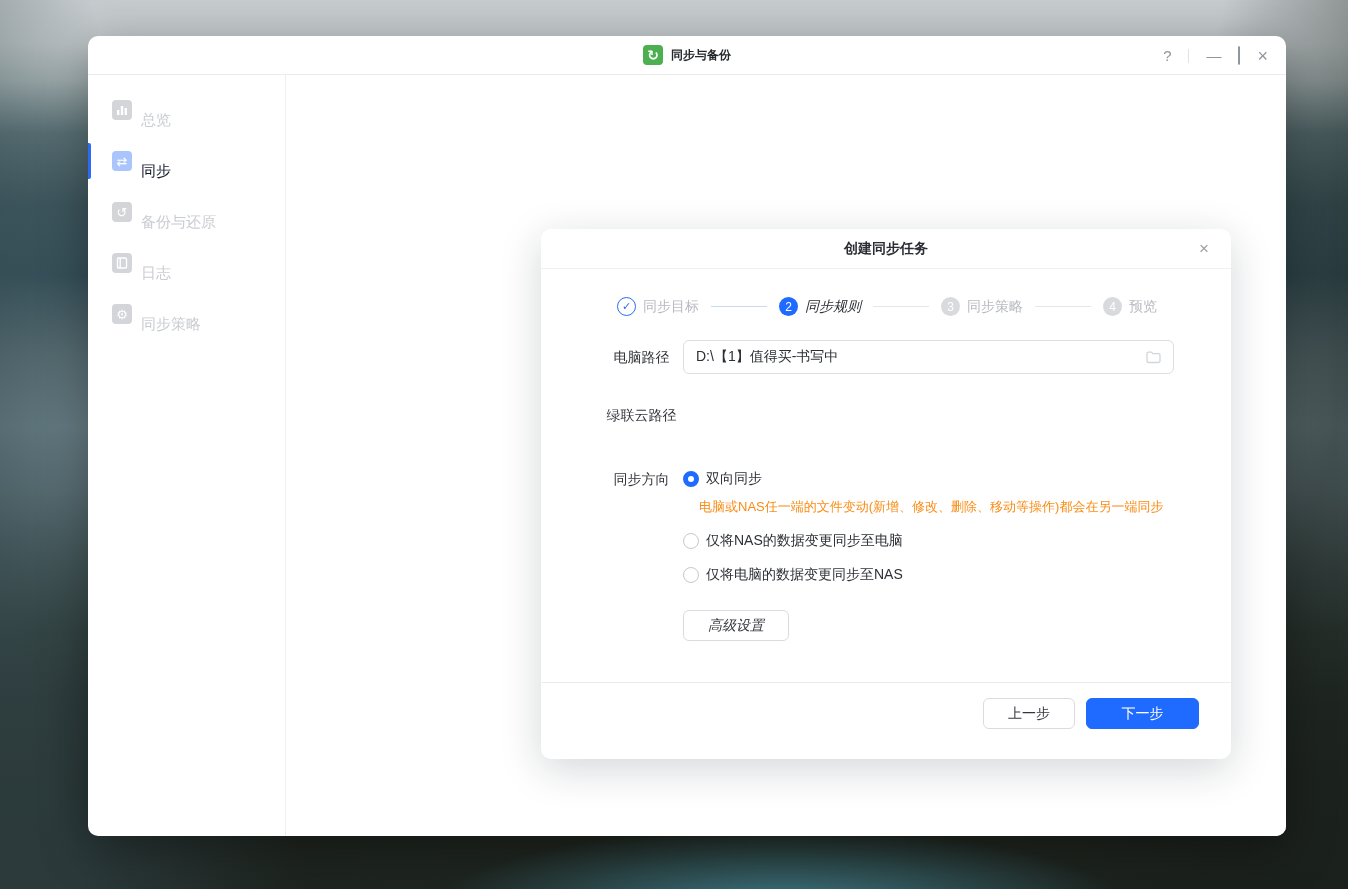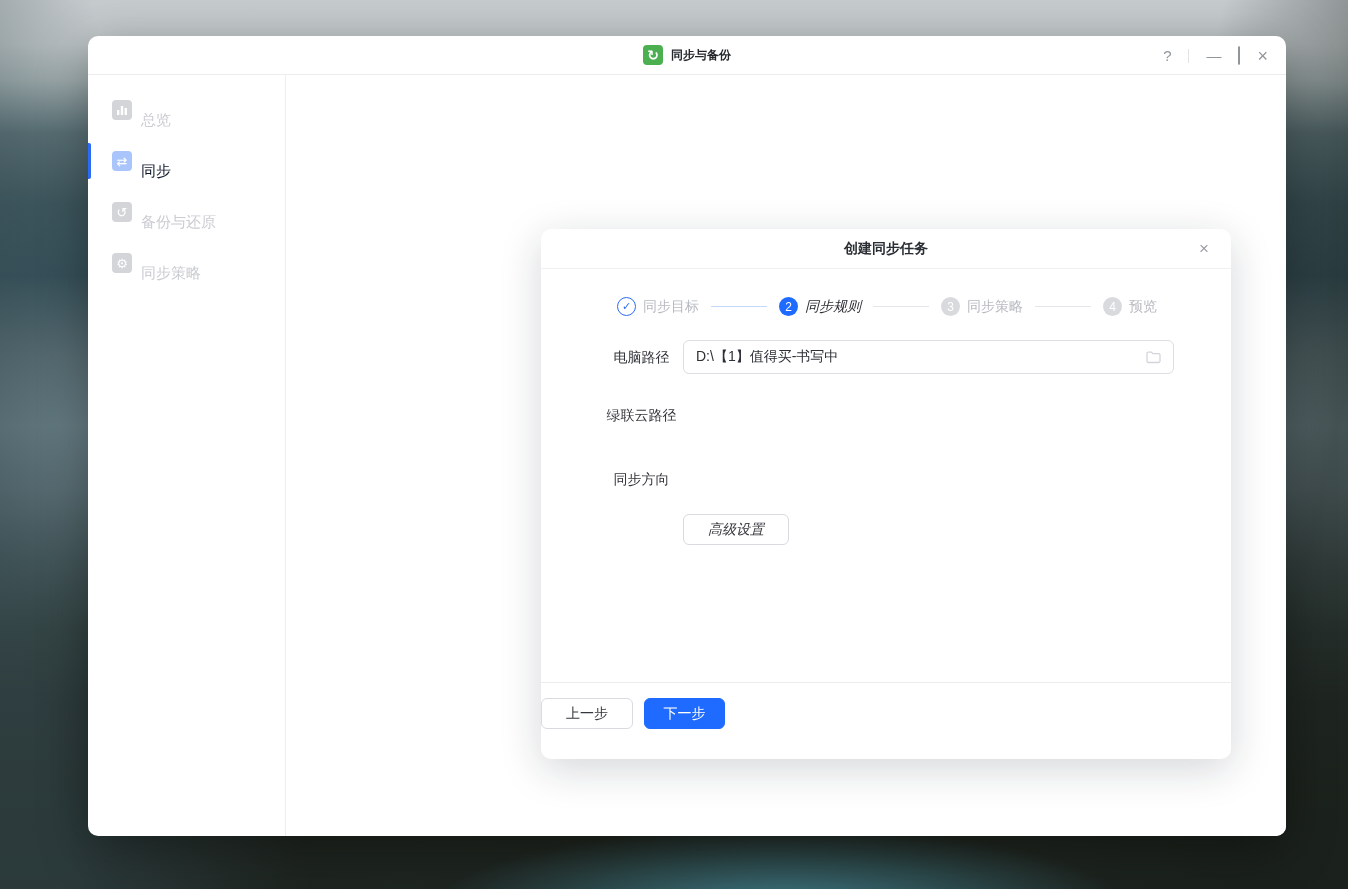--- a/index.html
+++ b/index.html
@@ -105,25 +105,25 @@
   .rl3 { margin-top:12px; }
 
   .advanced-btn {
     margin-top:24px; margin-left:83px; width:106px; height:31px;
     border:1px solid #d9dbe0; border-radius:6px; background:#fff;
     font-size:14px; color:#33363b; display:flex; align-items:center; justify-content:center; cursor:pointer;font-style:italic;
   }
 
   .dialog-footer {
     flex:0 0 77px; border-top:1px solid #ececee; border-radius:0 0 10px 10px;
-    display:flex; align-items:flex-start; gap:11px; padding:15px 32px 0 0;
+    display:flex; align-items:flex-start; justify-content:flex-end; gap:11px; padding:15px 32px 0 0;
   }
   .btn { height:31px; border-radius:6px; font-size:14px; display:flex; align-items:center; justify-content:center; cursor:pointer; }
   .btn-prev { width:92px; background:#fff; border:1px solid #d9dbe0; color:#33363b; }
-  .btn-next { width:81px; background:#1f6aff; border:1px solid #1f6aff; color:#fff; }
+  .btn-next { width:113px; background:#1f6aff; border:1px solid #1f6aff; color:#fff; }
 </style>
 </head>
 <body>
 
 <div class="desktop">
   <div class="app-window">
 
     <div class="titlebar">
       <div class="titlebar-center">
         <div class="app-icon">↻</div>
@@ -154,20 +154,30 @@
         </div>
         <div class="side-item active">
           <span class="active-bar"></span>
           <span class="side-icon">⇄</span>
           <span class="side-label">同步</span>
         </div>
         <div class="side-item">
 
           <span class="side-icon">↺</span>
           <span class="side-label">备份与还原</span>
+        </div>
+        <div class="side-item">
+
+          <span class="side-icon">
+            <svg width="12" height="12" viewBox="0 0 12 12">
+                <rect x="1.5" y="1" width="9" height="10" rx="1" fill="none" stroke="#fff" stroke-width="1.4"></rect>
+                <line x1="4.2" y1="1" x2="4.2" y2="11" stroke="#fff" stroke-width="1.4"></line>
+              </svg>
+          </span>
+          <span class="side-label">日志</span>
         </div>
         <div class="side-item">
 
           <span class="side-icon">⚙</span>
           <span class="side-label">同步策略</span>
         </div>
       </div>
 
       <div class="main">
         <div class="dialog">
@@ -212,20 +222,35 @@
                 </span>
               </div>
             </div>
 
             <div class="form-row">
               <div class="form-label">绿联云路径</div>
             </div>
 
             <div class="form-row direction-row">
               <div class="form-label" style="line-height:22px">同步方向</div>
+              <div class="direction-col">
+                <div class="radio-line">
+                  <span class="radio checked"></span>
+                  <span class="radio-label">双向同步</span>
+                </div>
+                <div class="radio-note">电脑或NAS任一端的文件变动(新增、修改、删除、移动等操作)都会在另一端同步</div>
+                <div class="radio-line rl2">
+                  <span class="radio"></span>
+                  <span class="radio-label">仅将NAS的数据变更同步至电脑</span>
+                </div>
+                <div class="radio-line rl3">
+                  <span class="radio"></span>
+                  <span class="radio-label">仅将电脑的数据变更同步至NAS</span>
+                </div>
+              </div>
             </div>
 
             <div class="advanced-btn">高级设置</div>
           </div>
 
           <div class="dialog-footer">
             <div class="btn btn-prev">上一步</div>
             <div class="btn btn-next">下一步</div>
           </div>
 

